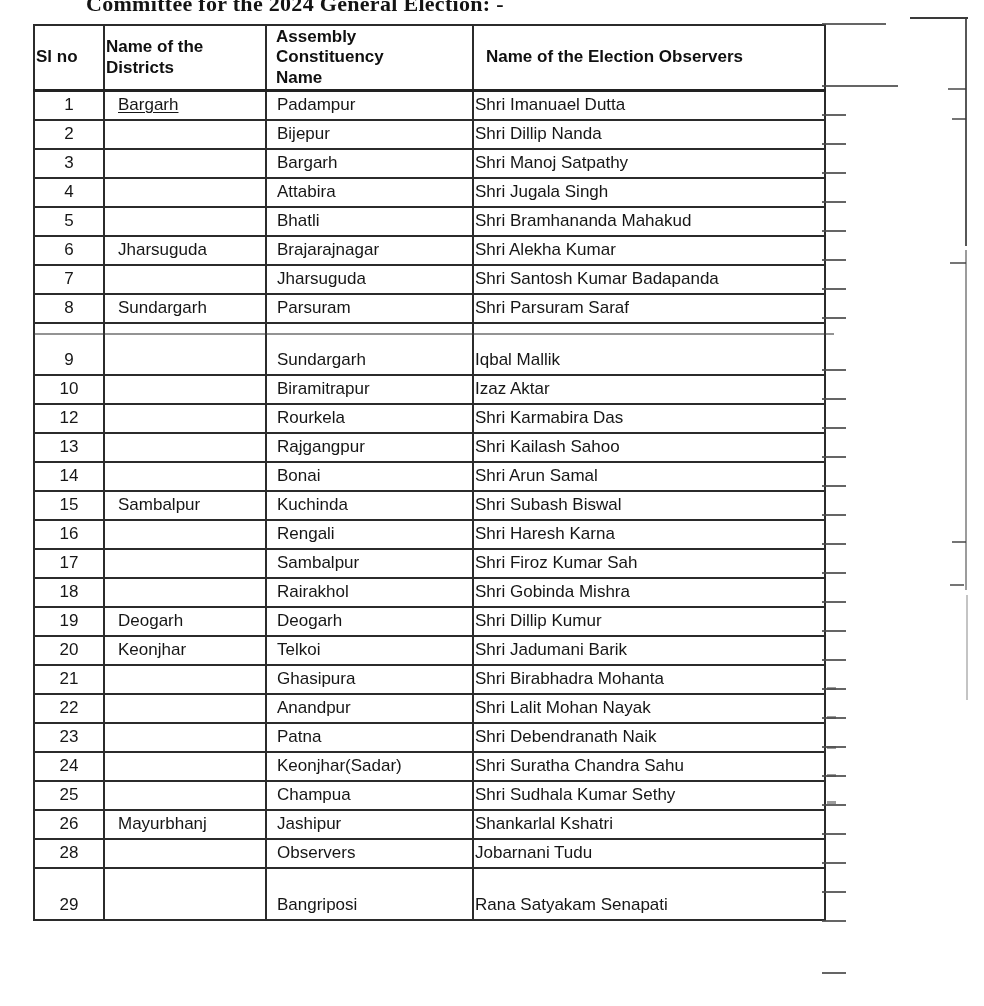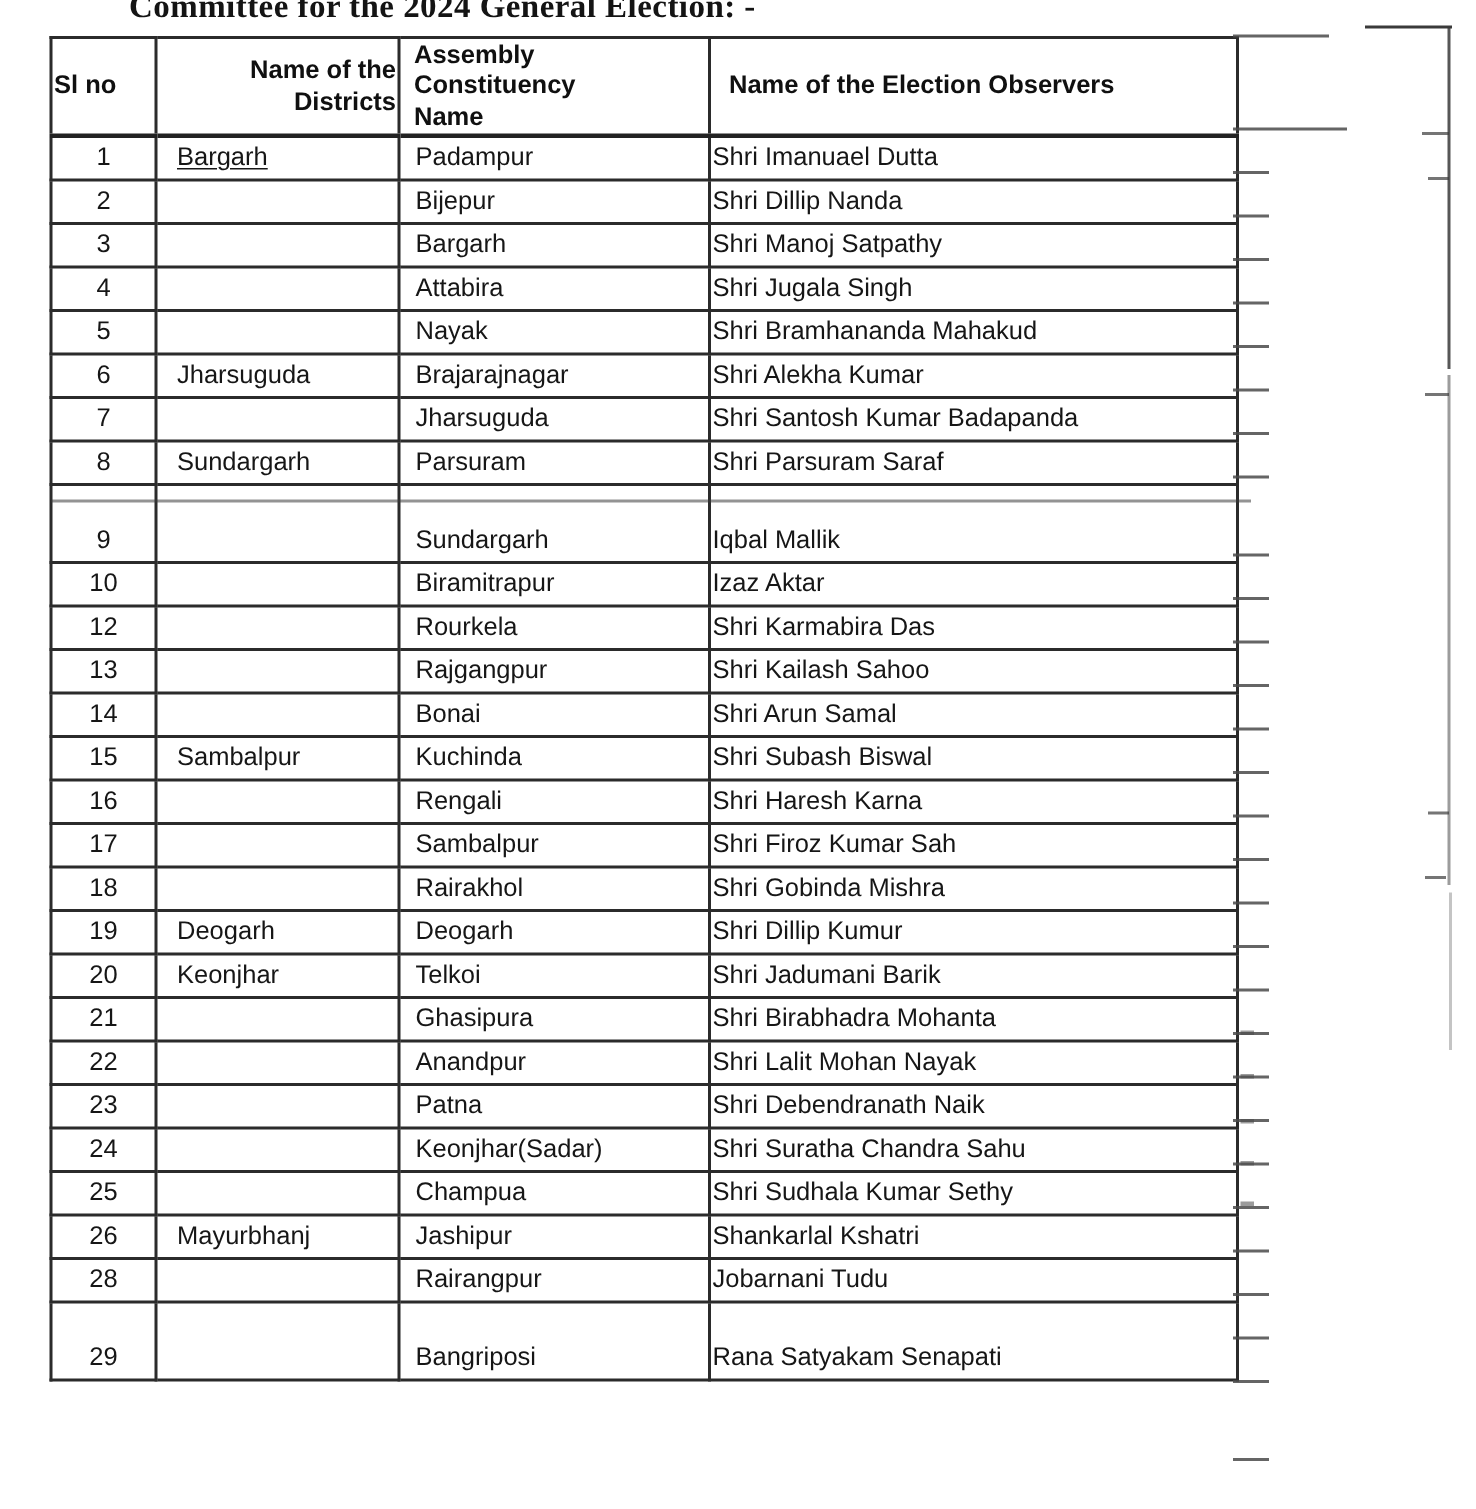--- a/index.html
+++ b/index.html
@@ -40,21 +40,21 @@
     background: #ffffff;
   }
   table.obs-table thead th {
     height: 58px;
     font-weight: bold;
     color: #101010;
     border-bottom: 3px solid #222222;
     vertical-align: middle;
   }
   th.h-sl { text-align: left; margin-top: 27px; }
-  th.h-district { text-align: right; margin-left: 20px; }
+  th.h-district { text-align: left; margin-left: 20px; }
   th.h-constituency { text-align: left; padding-left: 9px; margin-left: 14px; }
   th.h-constituency span { display: inline-block; max-width: 132px; }
   th.h-observer { text-align: left; padding-left: 12px; }
 
   table.obs-table tbody tr { height: 29px; }
   table.obs-table tbody tr.tall { height: 52px; }
   table.obs-table tbody td { vertical-align: middle; padding-top: 1px; }
   table.obs-table tbody tr.tall td { vertical-align: bottom; padding-bottom: 3px; }
 
   td.c-sl { text-align: center; }
@@ -114,21 +114,21 @@
         </tr>
         <tr>
           <td class="c-sl"><span>4</span></td>
           <td class="c-district"><span></span></td>
           <td class="c-constituency"><span>Attabira</span></td>
           <td class="c-observer"><span>Shri Jugala Singh</span></td>
         </tr>
         <tr>
           <td class="c-sl"><span>5</span></td>
           <td class="c-district"><span></span></td>
-          <td class="c-constituency"><span>Nayak</span></td>
+          <td class="c-constituency"><span>Bhatli</span></td>
           <td class="c-observer"><span>Shri Bramhananda Mahakud</span></td>
         </tr>
         <tr>
           <td class="c-sl"><span>6</span></td>
           <td class="c-district"><span>Jharsuguda</span></td>
           <td class="c-constituency"><span>Brajarajnagar</span></td>
           <td class="c-observer"><span>Shri Alekha Kumar</span></td>
         </tr>
         <tr>
           <td class="c-sl"><span>7</span></td>
@@ -240,21 +240,21 @@
         </tr>
         <tr>
           <td class="c-sl"><span>26</span></td>
           <td class="c-district"><span>Mayurbhanj</span></td>
           <td class="c-constituency"><span>Jashipur</span></td>
           <td class="c-observer"><span>Shankarlal Kshatri</span></td>
         </tr>
         <tr>
           <td class="c-sl"><span>28</span></td>
           <td class="c-district"><span></span></td>
-          <td class="c-constituency"><span>Rairangpur</span></td>
+          <td class="c-constituency"><span>Observers</span></td>
           <td class="c-observer"><span>Jobarnani Tudu</span></td>
         </tr>
         <tr class="tall">
           <td class="c-sl"><span>29</span></td>
           <td class="c-district"><span></span></td>
           <td class="c-constituency"><span>Bangriposi</span></td>
           <td class="c-observer"><span>Rana Satyakam Senapati</span></td>
         </tr>
       </tbody>
   </table>

